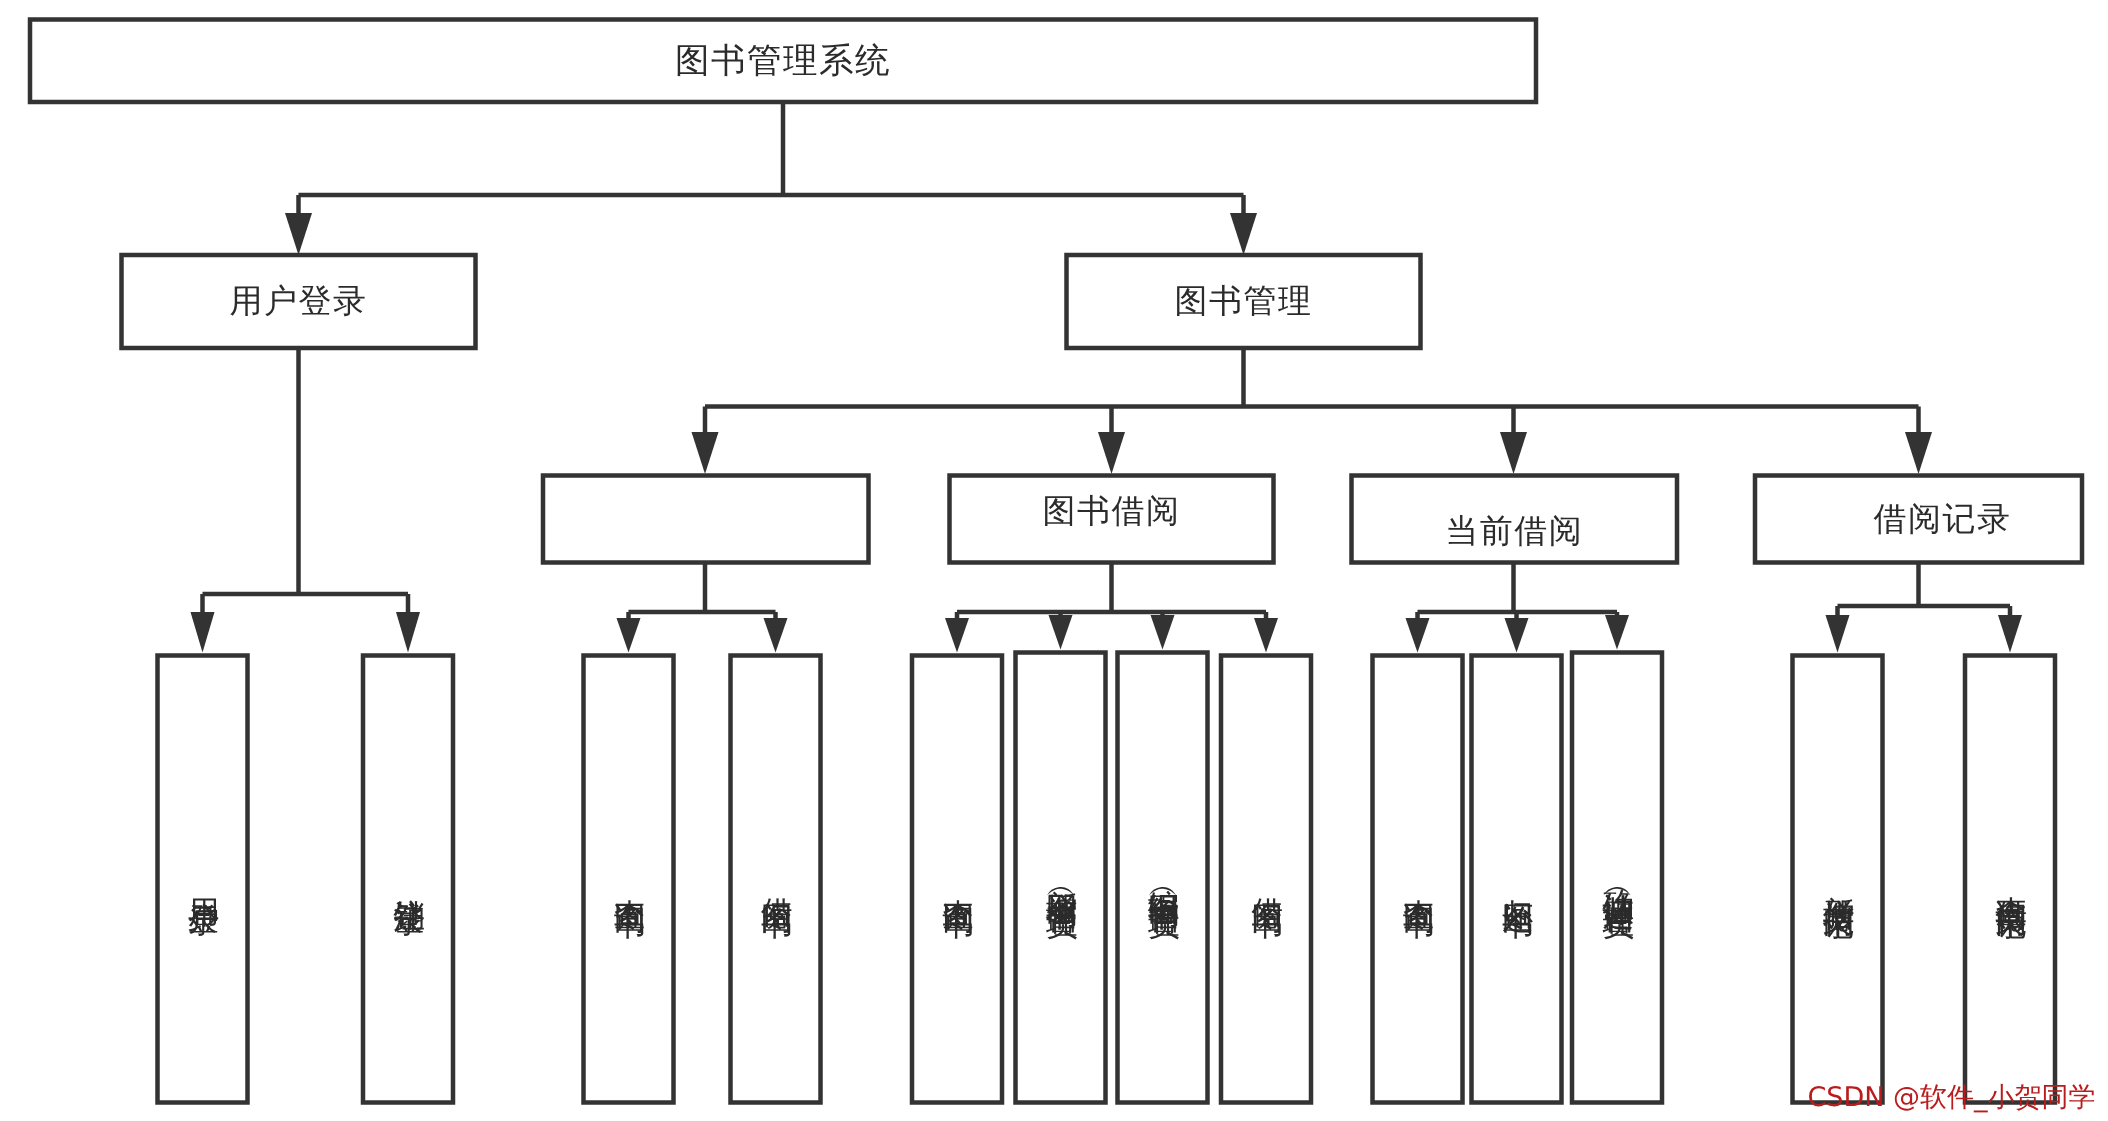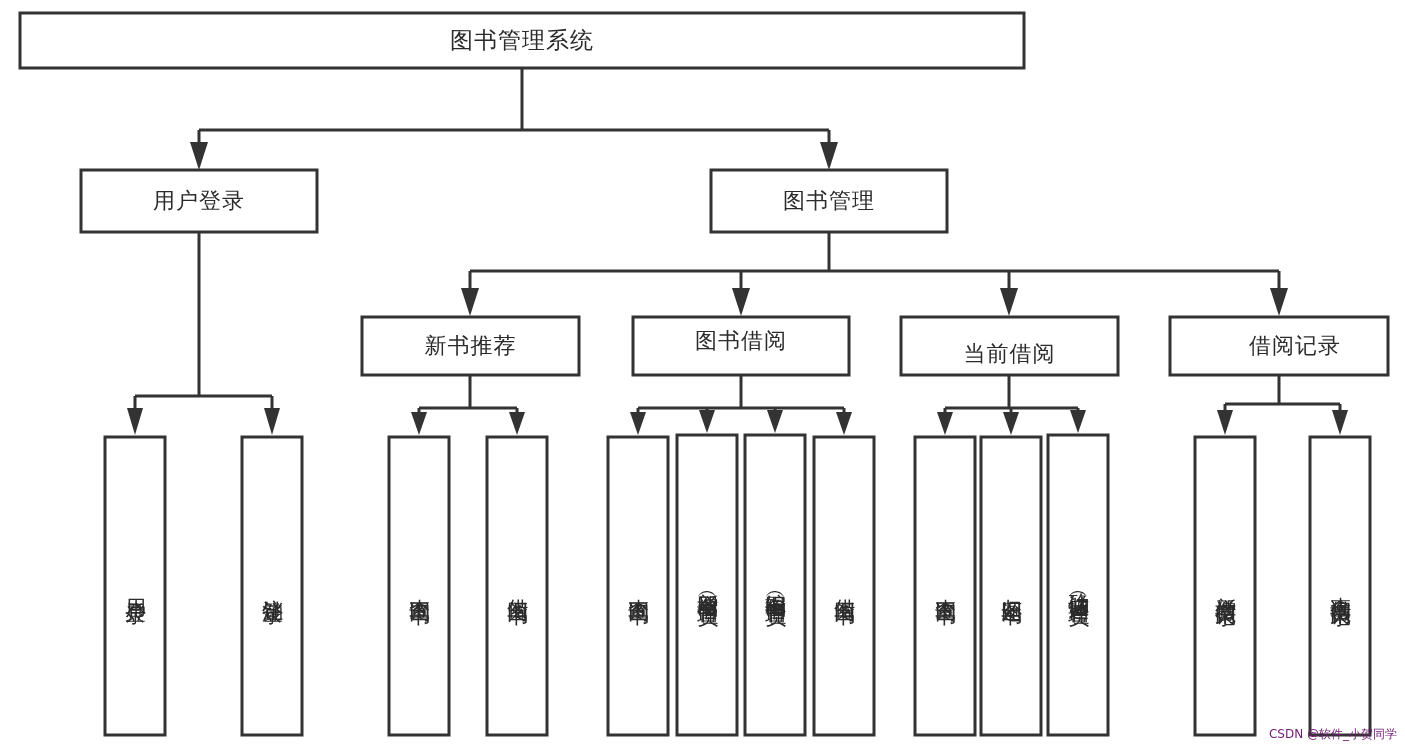--- a/index.html
+++ b/index.html
@@ -72,22 +72,22 @@
     letter-spacing: 1px;
   }
   .htext.title {
     font-size: 23px;
   }
   #watermark {
     position: absolute;
     right: 8px;
     bottom: 4px;
     font-family: "DejaVu Sans", "Liberation Sans", sans-serif;
-    font-size: 12px;
-    color: #701a75;
+    font-size: 18px;
+    color: #b91c1c;
     white-space: nowrap;
     pointer-events: none;
   }
 </style>
 </head>
 <body>
 
 <div id="diagram-root">
 
   <svg class="diagram-canvas" viewBox="0 0 1405 747">
@@ -198,23 +198,20 @@
     <span class="htext title">图书管理系统</span>
   </div>
 
   <div class="htext-wrap" style="left:81px; top:170px; width:236px; height:62px;">
     <span class="htext">用户登录</span>
   </div>
   <div class="htext-wrap" style="left:711px; top:170px; width:236px; height:62px;">
     <span class="htext">图书管理</span>
   </div>
 
-  <div class="htext-wrap" style="left:362px; top:317px; width:217px; height:58px;">
-    <span class="htext">新书推荐</span>
-  </div>
   <div class="htext-wrap" style="left:633px; top:317px; width:216px; height:48px;">
     <span class="htext">图书借阅</span>
   </div>
   <div class="htext-wrap" style="left:901px; top:317px; width:217px; height:74px;">
     <span class="htext">当前借阅</span>
   </div>
   <div class="htext-wrap" style="left:1170px; top:317px; width:218px; height:58px;padding-left:16px;">
     <span class="htext">借阅记录</span>
   </div>
 

